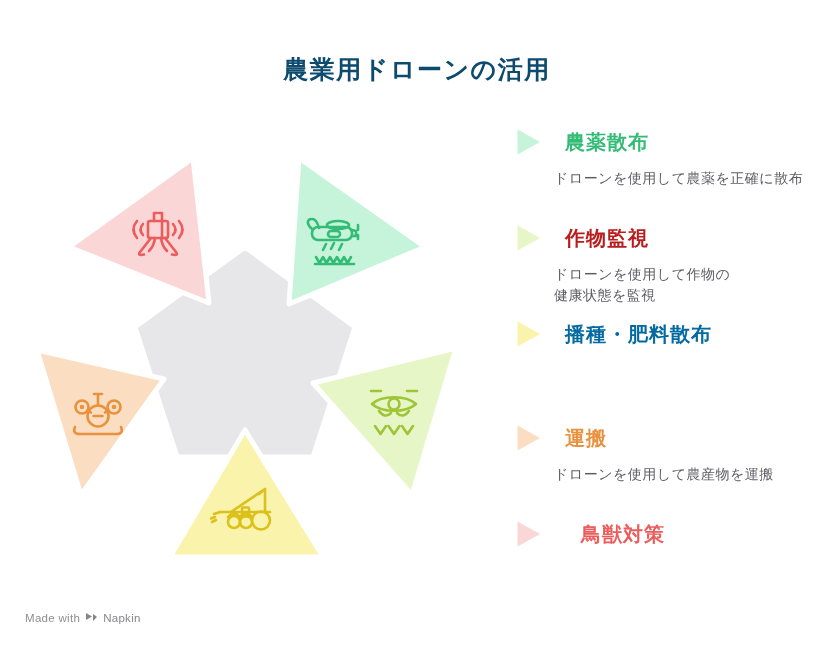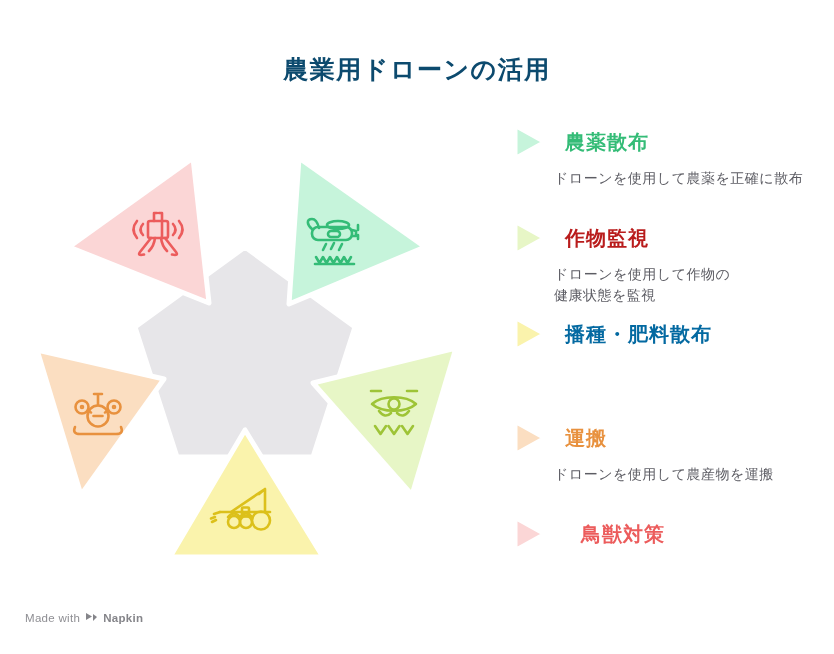--- a/index.html
+++ b/index.html
@@ -20,21 +20,21 @@
   }
   .legend-item .desc{
     position:absolute;left:41px;top:44px;width:275px;
     font-size:14px;line-height:21px;color:#5D5D64;letter-spacing:0.5px;white-space:pre-line;
   }
   .item-0{top:124px;} .item-1{top:220px;} .item-2{top:316px;} .item-3{top:420px;} .item-4{top:516px;}
   .footer{
     position:absolute;left:25px;top:612px;display:flex;align-items:center;gap:5px;
     font-size:11.5px;color:#8E8E93;letter-spacing:0.3px;
   }
-  .footer .brand{font-weight:bold;color:#85858A;}
+  .footer .brand{font-weight:normal;color:#85858A;}
 </style>
 </head>
 <body>
 
 <div class="canvas">
 
   <h1 class="title">農業用ドローンの活用</h1>
 
   <svg class="diagram" width="834" height="654" viewBox="0 0 834 654">
     <g stroke="#FFFFFF" stroke-width="5" stroke-linejoin="round">

